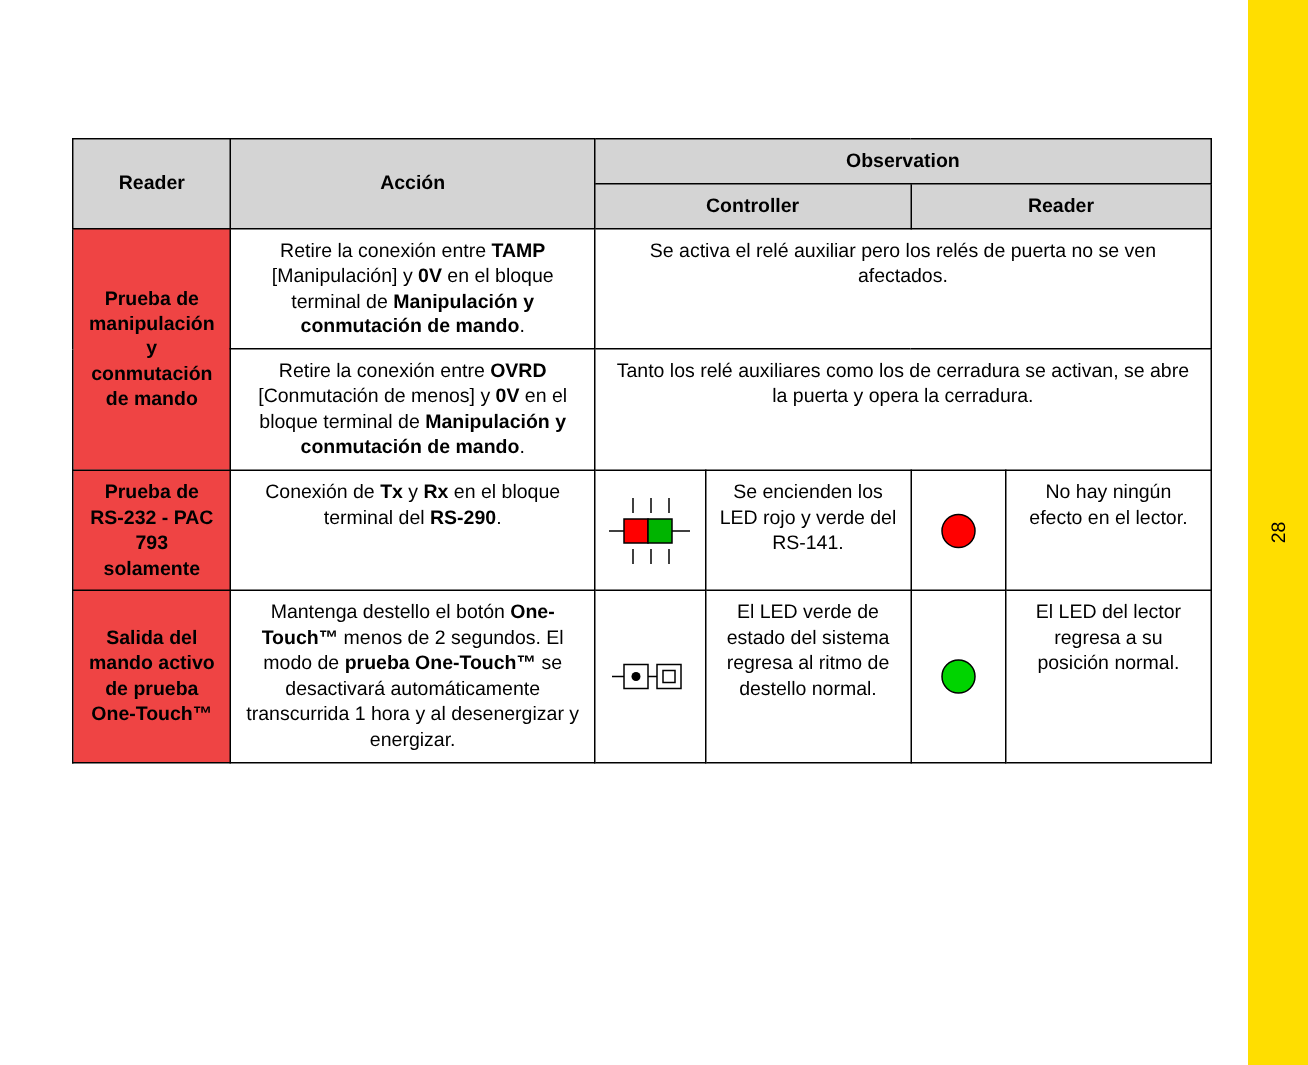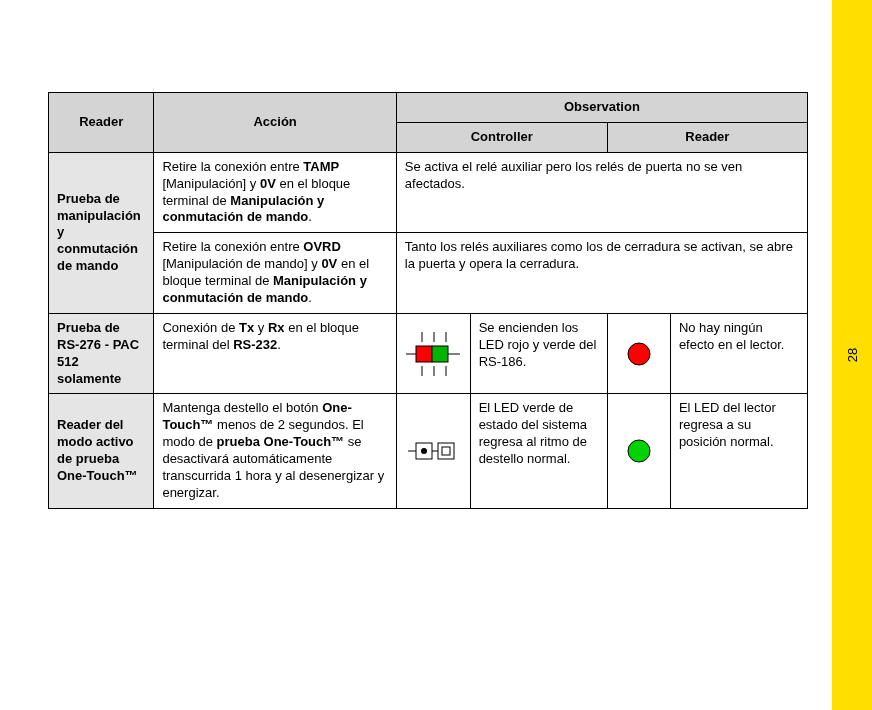--- a/index.html
+++ b/index.html
@@ -40,29 +40,30 @@
   margin:60px 0 0 48px;
   width:760px;
   table-layout:fixed;
 }
 th,td{
   border:1px solid #000;
   padding:6px 8px;
   vertical-align:top;
   font-size:13px;
   line-height:1.3;
+  text-align:center;
 }
 th{
   background:#d4d4d4;
   font-weight:bold;
   text-align:center;
   vertical-align:middle;
 }
 td.row-head{
-  background:#e5e5e5;
+  background:#ef4444;
   font-weight:bold;
   vertical-align:middle;
   margin-top:44px;
 }
 col.c1{width:100px}
 col.c2{width:230px}
 col.c3{width:70px}
 col.c4{width:130px}
 col.c5{width:60px}
 col.c6{width:130px}
@@ -98,55 +99,55 @@
 
     <tr>
       <td class="row-head" rowspan="2">Prueba de manipulación y conmutación de mando</td>
       <td>
         <span>Retire la conexión entre </span><b>TAMP</b><span> [Manipulación] y </span><b>0V</b><span> en el bloque terminal de </span><b>Manipulación y conmutación de mando</b><span>.</span>
       </td>
       <td colspan="4">Se activa el relé auxiliar pero los relés de puerta no se ven afectados.</td>
     </tr>
     <tr>
       <td>
-        <span>Retire la conexión entre </span><b>OVRD</b><span> [Manipulación de mando] y </span><b>0V</b><span> en el bloque terminal de </span><b>Manipulación y conmutación de mando</b><span>.</span>
+        <span>Retire la conexión entre </span><b>OVRD</b><span> [Conmutación de menos] y </span><b>0V</b><span> en el bloque terminal de </span><b>Manipulación y conmutación de mando</b><span>.</span>
       </td>
-      <td colspan="4">Tanto los relés auxiliares como los de cerradura se activan, se abre la puerta y opera la cerradura.</td>
+      <td colspan="4">Tanto los relé auxiliares como los de cerradura se activan, se abre la puerta y opera la cerradura.</td>
     </tr>
 
     <tr>
-      <td class="row-head">Prueba de RS-276 - PAC 512 solamente</td>
+      <td class="row-head">Prueba de RS-232 - PAC 793 solamente</td>
       <td>
-        <span>Conexión de </span><b>Tx</b><span> y </span><b>Rx</b><span> en el bloque terminal del </span><b>RS-232</b><span>.</span>
+        <span>Conexión de </span><b>Tx</b><span> y </span><b>Rx</b><span> en el bloque terminal del </span><b>RS-290</b><span>.</span>
       </td>
       <td class="icon-cell">
         <svg width="54" height="44" viewBox="0 0 54 44">
           <line x1="16" y1="0" x2="16" y2="10" stroke="#000"></line>
           <line x1="28" y1="0" x2="28" y2="10" stroke="#000"></line>
           <line x1="40" y1="0" x2="40" y2="10" stroke="#000"></line>
           <line x1="0" y1="22" x2="10" y2="22" stroke="#000"></line>
           <rect x="10" y="14" width="16" height="16" fill="#ff0000" stroke="#000"></rect>
           <rect x="26" y="14" width="16" height="16" fill="#00b400" stroke="#000"></rect>
           <line x1="42" y1="22" x2="54" y2="22" stroke="#000"></line>
           <line x1="16" y1="34" x2="16" y2="44" stroke="#000"></line>
           <line x1="28" y1="34" x2="28" y2="44" stroke="#000"></line>
           <line x1="40" y1="34" x2="40" y2="44" stroke="#000"></line>
         </svg>
       </td>
-      <td>Se encienden los LED rojo y verde del RS-186.</td>
+      <td>Se encienden los LED rojo y verde del RS-141.</td>
       <td class="icon-cell">
         <svg width="28" height="28" viewBox="0 0 28 28">
           <circle cx="14" cy="14" r="11" fill="#ff0000" stroke="#000"></circle>
         </svg>
       </td>
       <td>No hay ningún efecto en el lector.</td>
     </tr>
 
     <tr>
-      <td class="row-head">Reader del modo activo de prueba One-Touch™</td>
+      <td class="row-head">Salida del mando activo de prueba One-Touch™</td>
       <td>
         <span>Mantenga destello el botón </span><b>One-Touch™</b><span> menos de 2 segundos. El modo de </span><b>prueba One-Touch™</b><span> se desactivará automáticamente transcurrida 1 hora y al desenergizar y energizar.</span>
       </td>
       <td class="icon-cell">
         <svg width="50" height="28" viewBox="0 0 50 28">
           <line x1="0" y1="14" x2="8" y2="14" stroke="#000"></line>
           <rect x="8" y="6" width="16" height="16" fill="#fff" stroke="#000"></rect>
           <circle cx="16" cy="14" r="3" fill="#000"></circle>
           <line x1="24" y1="14" x2="30" y2="14" stroke="#000"></line>
           <rect x="30" y="6" width="16" height="16" fill="#fff" stroke="#000"></rect>

